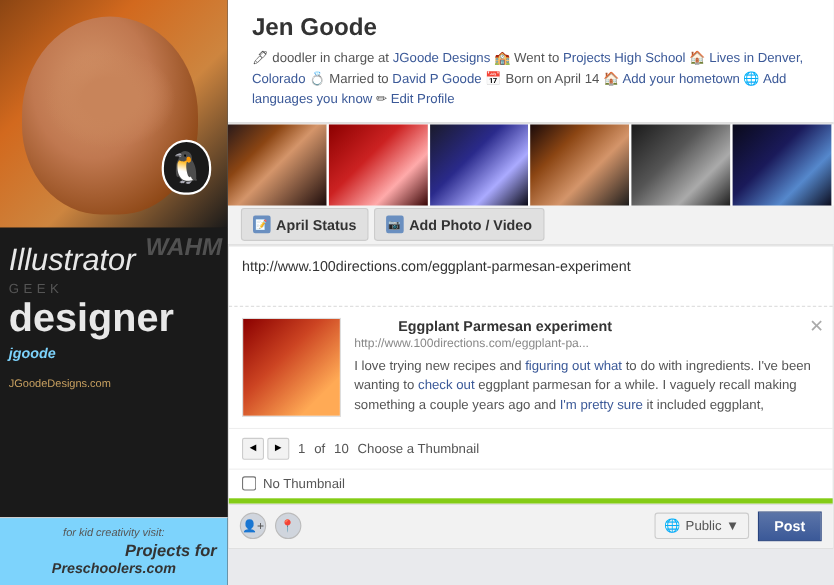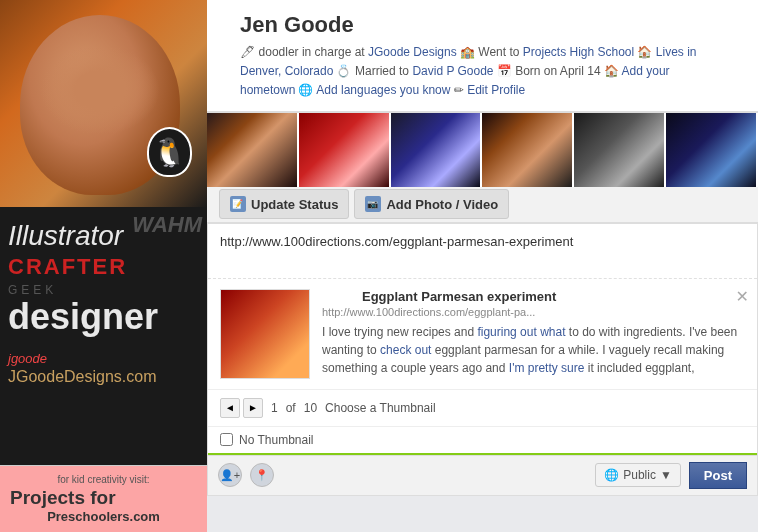--- a/index.html
+++ b/index.html
@@ -106,66 +106,68 @@
       margin-top: 3px;
     }
     .sidebar-designer {
       color: #e8e8e8;
       font-size: 36px;
       font-weight: 700;
       margin-top: 2px;
       line-height: 1;
     }
     .sidebar-jgoode {
-      color: #ef4444;
+      color: #7dd3fc;
       font-size: 13px;
       font-style: italic;
-      margin-top: 16px;
+      margin-top: 6px;
+      font-weight: bold;
     }
     .sidebar-jgoode-url {
       color: #c8a060;
-      font-size: 16px;
-      margin-top: 2px;
+      font-size: 10px;
+      margin-top: 16px;
     }
     .sidebar-footer {
-      background: #fca5a5;
+      background: #7dd3fc;
       padding: 8px 10px;
       border-top: 1px solid #ccc;
+      font-style: italic;
     }
     .sidebar-footer-text1 {
       color: #555;
       font-size: 10px;
       text-align: center;
     }
     .sidebar-footer-text2 {
       color: #333;
-      font-size: 19px;
-      font-weight: bold;
-      text-align: left;
+      font-size: 15px;
+      font-weight: bold;
+      text-align: right;
       margin-top: 2px;
     }
     .sidebar-footer-text3 {
       color: #333;
       font-size: 13px;
       font-weight: bold;
       text-align: center;
     }
 
     
     .main-content {
       flex: 1;
       background: #e9eaed;
       display: flex;
       flex-direction: column;
     }
 
     
     .profile-header {
       background: #fff;
-      padding: 12px 33px 10px;
+      padding: 12px 22px 10px;
       border-bottom: 1px solid #ddd;
     }
     .profile-name {
       font-size: 22px;
       font-weight: bold;
       color: #333;
       margin-bottom: 5px;
     }
     .profile-bio {
       font-size: 12px;
@@ -323,21 +325,21 @@
     }
     .thumb-label {
       font-size: 12px;
       color: #555;
     }
     .no-thumbnail-row {
       padding: 6px 12px;
       display: flex;
       align-items: center;
       gap: 6px;
-      border-bottom: 2px solid #84cc16;
+      border-bottom: 5px solid #84cc16;
     }
     .no-thumbnail-row input[type="checkbox"] {
       width: 13px;
       height: 13px;
     }
     .no-thumbnail-row label {
       font-size: 12px;
       color: #555;
     }
 
@@ -400,21 +402,20 @@
 <body>
 
 <div class="sidebar">
   <div class="sidebar-profile-img">
     <div class="profile-face"></div>
     <div class="penguin-badge"></div>
   </div>
   <div class="sidebar-text-area">
     <div class="sidebar-wahm">WAHM</div>
     <div class="sidebar-illustrator">Illustrator</div>
-    <div class="sidebar-crafter">CRAFTER</div>
     <div class="sidebar-geek">GEEK</div>
     <div class="sidebar-designer">designer</div>
     <div class="sidebar-jgoode">jgoode</div>
     <div class="sidebar-jgoode-url">JGoodeDesigns.com</div>
   </div>
   <div class="sidebar-footer">
     <div class="sidebar-footer-text1">for kid creativity visit:</div>
     <div class="sidebar-footer-text2">Projects for</div>
     <div class="sidebar-footer-text3">Preschoolers.com</div>
   </div>
@@ -454,21 +455,21 @@
     <div class="photo-strip-item photo-2"></div>
     <div class="photo-strip-item photo-3"></div>
     <div class="photo-strip-item photo-4"></div>
     <div class="photo-strip-item photo-5"></div>
     <div class="photo-strip-item photo-6"></div>
   </div>
 
   <div class="action-tabs">
     <div class="action-tab">
       <div class="tab-icon">📝</div>
-      <span>Update Status</span>
+      <span>April Status</span>
     </div>
     <div class="action-tab">
       <div class="tab-icon">📷</div>
       <span>Add Photo / Video</span>
     </div>
   </div>
 
   <div class="post-box">
 
     <div class="post-input-area">

